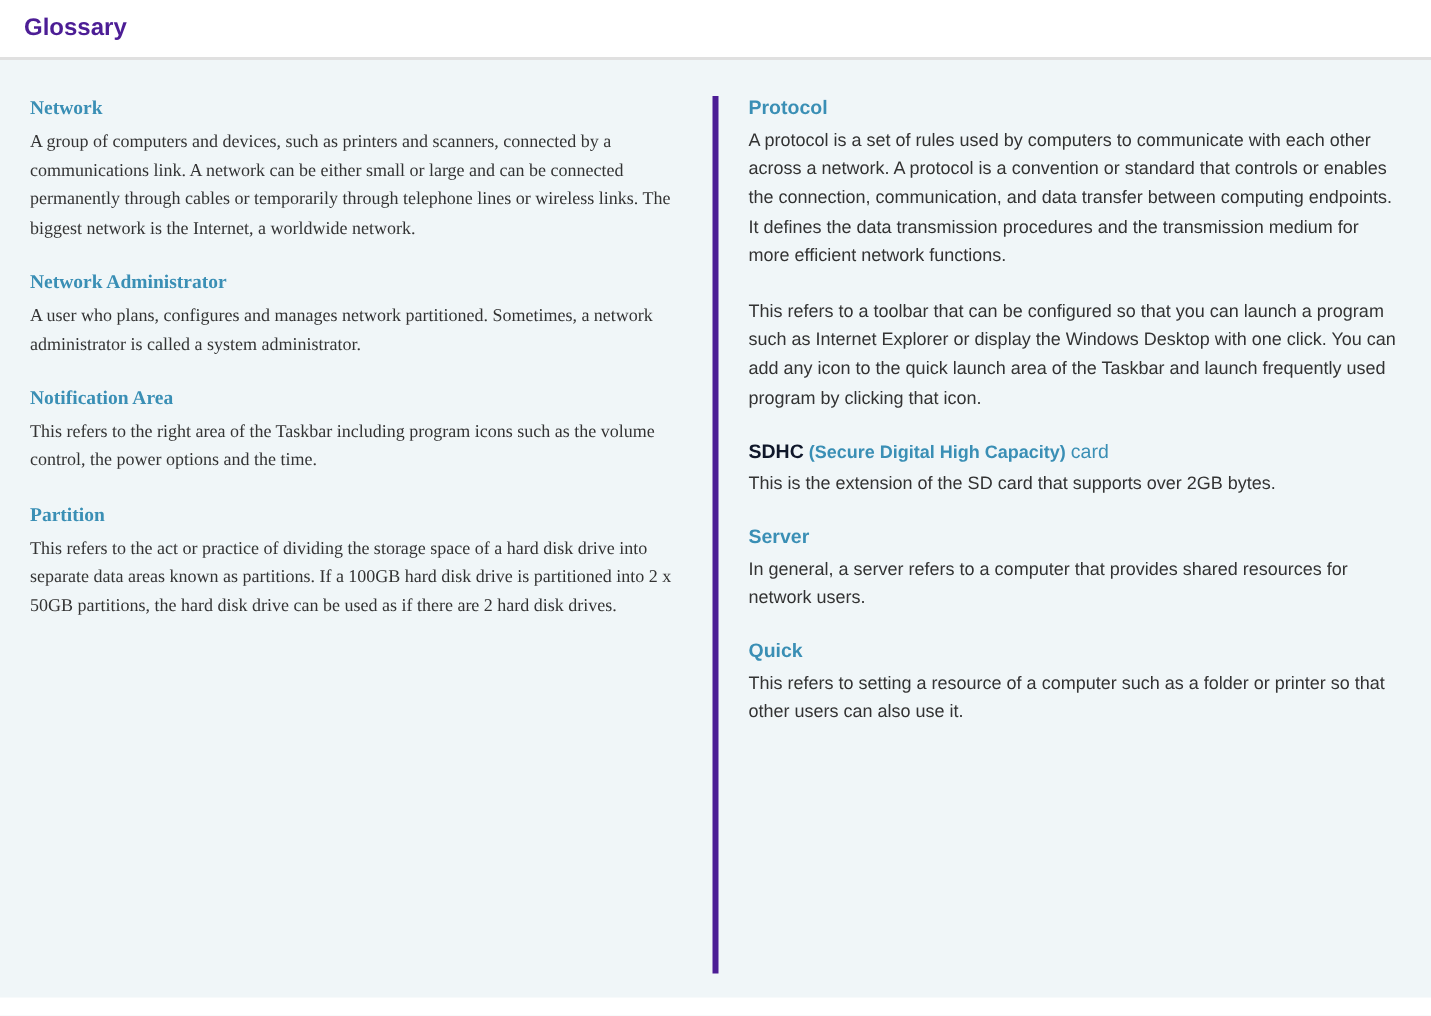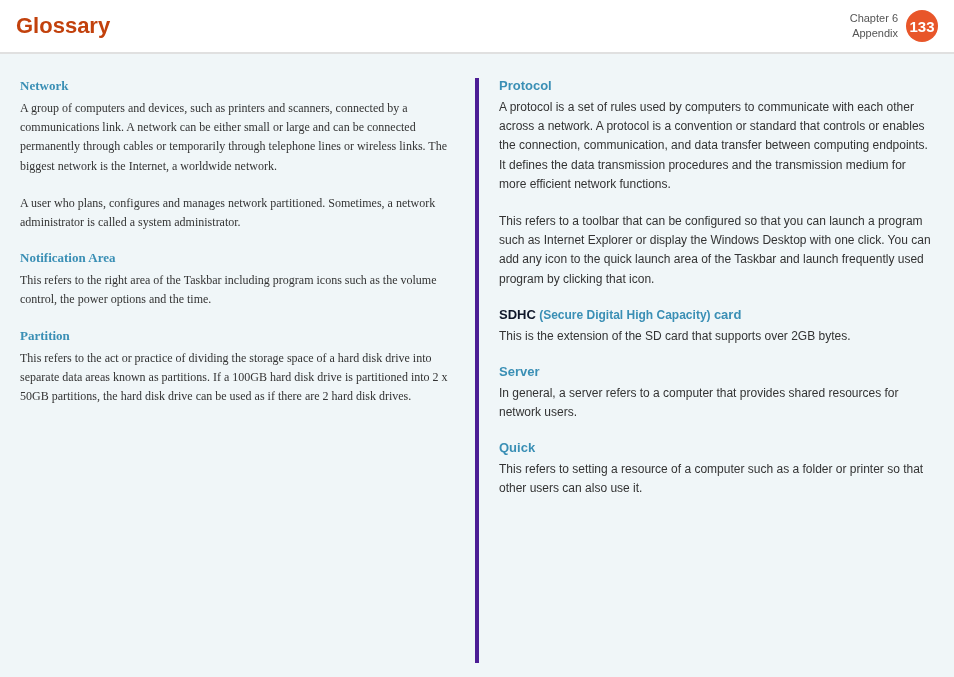--- a/index.html
+++ b/index.html
@@ -20,23 +20,23 @@
     .header {
       display: flex;
       align-items: center;
       justify-content: space-between;
       padding: 10px 16px;
       background: #ffffff;
       border-bottom: 2px solid #e0e0e0;
     }
 
     .header-title {
-      font-size: 22px;
+      font-size: 16px;
       font-weight: bold;
-      color: #c2410c;
+      color: #4c1d95;
     }
 
     .header-right {
       display: flex;
       align-items: center;
       gap: 8px;
     }
 
     .chapter-label {
       font-size: 11px;
@@ -104,47 +104,41 @@
     }
 
     .sdhc-normal {
       color: #3a8fb5;
       font-weight: bold;
       font-size: 12px;
     }
 
     .sdhc-card {
       color: #3a8fb5;
-      font-weight: bold;
+      font-weight: normal;
     }
   </style>
 </head>
 <body>
 
 <div class="header">
   <span class="header-title">Glossary</span>
-  <div class="header-right">
-    <div class="chapter-label">
-      <span>Chapter 6</span><br>
-      <span>Appendix</span>
-    </div>
-    <div class="page-badge">133</div>
-  </div>
 </div>
 
 <div class="main-content">
 
   <div class="left-col">
 
     <div class="term-block">
       <div class="term-title">Network</div>
       <div class="term-body">A group of computers and devices, such as printers and scanners, connected by a communications link. A network can be either small or large and can be connected permanently through cables or temporarily through telephone lines or wireless links. The biggest network is the Internet, a worldwide network.</div>
     </div>
 
     <div class="term-block">
+      <div class="term-title">Network Administrator</div>
       <div class="term-body">A user who plans, configures and manages network partitioned. Sometimes, a network administrator is called a system administrator.</div>
     </div>
 
     <div class="term-block">
       <div class="term-title">Notification Area</div>
       <div class="term-body">This refers to the right area of the Taskbar including program icons such as the volume control, the power options and the time.</div>
     </div>
 
     <div class="term-block">
       <div class="term-title">Partition</div>

